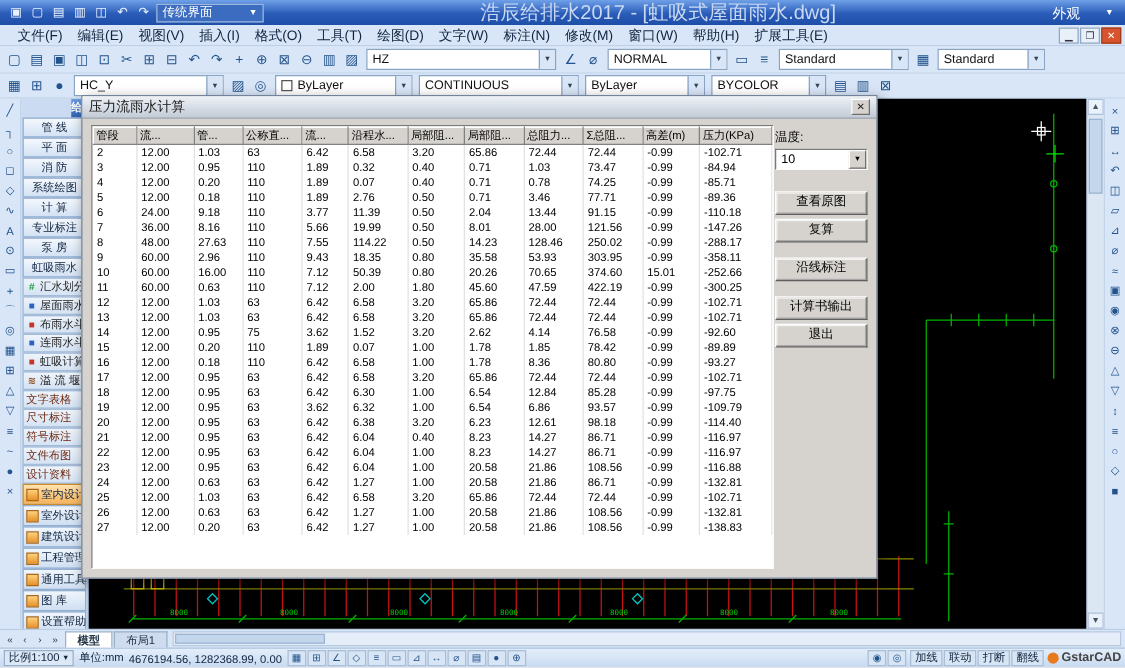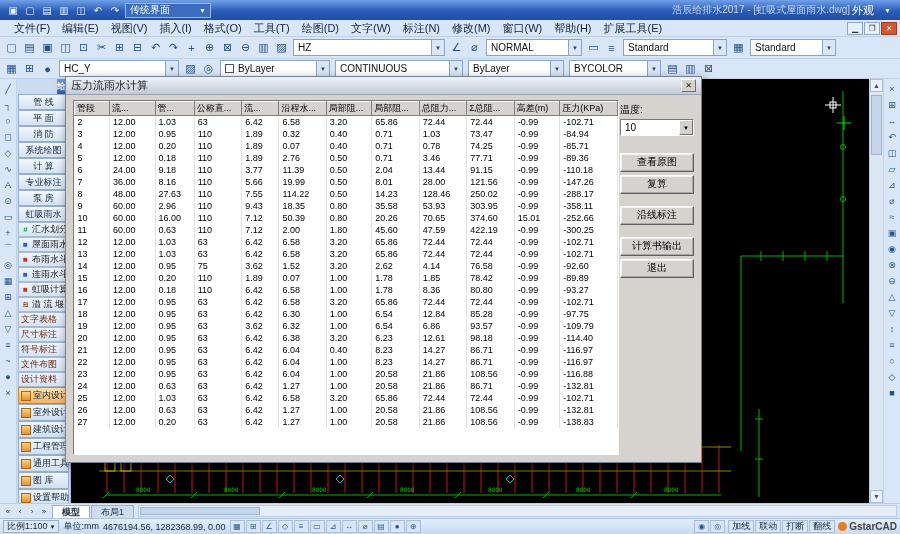--- a/index.html
+++ b/index.html
@@ -4,22 +4,22 @@
 <style>
   * { box-sizing: border-box; margin: 0; padding: 0; }
   html,body { width:900px; height:534px; overflow:hidden; }
   .app { position:relative; width:900px; height:534px; font-family:"Liberation Sans","DejaVu Sans",sans-serif; background:#d9e6f7; overflow:hidden; }
 
   
   .titlebar { height:20px; background:linear-gradient(#6fa0e8,#2a5cb8 55%,#1d4ea8); display:flex; align-items:center; padding:0 5px; gap:2px; }
   .tb-ico { width:16px; height:15px; font-size:10px; color:#eaf2ff; display:flex; align-items:center; justify-content:center; }
   .ui-combo { height:15px; min-width:86px; background:#3b6cc0; border:1px solid #9db8e0; color:#fff; font-size:10px; padding:0 4px; display:flex; align-items:center; gap:8px; }
   .ui-combo .arr { font-size:7px; margin-left:auto; }
-  .title-text { flex:1; text-align:right; color:#c9d9f2; font-size:10px; white-space:nowrap; overflow:hidden; }
-  .appearance { color:#fff; font-size:11px; display:flex; align-items:center; gap:10px; padding-right:4px; }
+  .title-text { flex:1; text-align:center; color:#c9d9f2; font-size:16px; white-space:nowrap; overflow:hidden; }
+  .appearance { color:#fff; font-size:11px; display:flex; align-items:center; gap:20px; padding-right:4px; }
   .appearance .arr { font-size:7px; }
 
   
   .menubar { height:17px; background:#d9e6f7; border-bottom:1px solid #bed0e8; display:flex; align-items:center; padding-left:8px; font-size:11px; color:#10243f; }
   .menu-item { padding:0 6px; white-space:nowrap; }
   .menubar-right { margin-left:auto; display:flex; gap:1px; padding-right:3px; }
   .win-btn { width:16px; height:13px; border:1px solid #8fa7c4; background:#e8f0fa; font-size:8px; line-height:11px; text-align:center; color:#334; }
   .win-btn.close { background:#d8542e; border-color:#a23c1e; color:#fff; }
 
   

